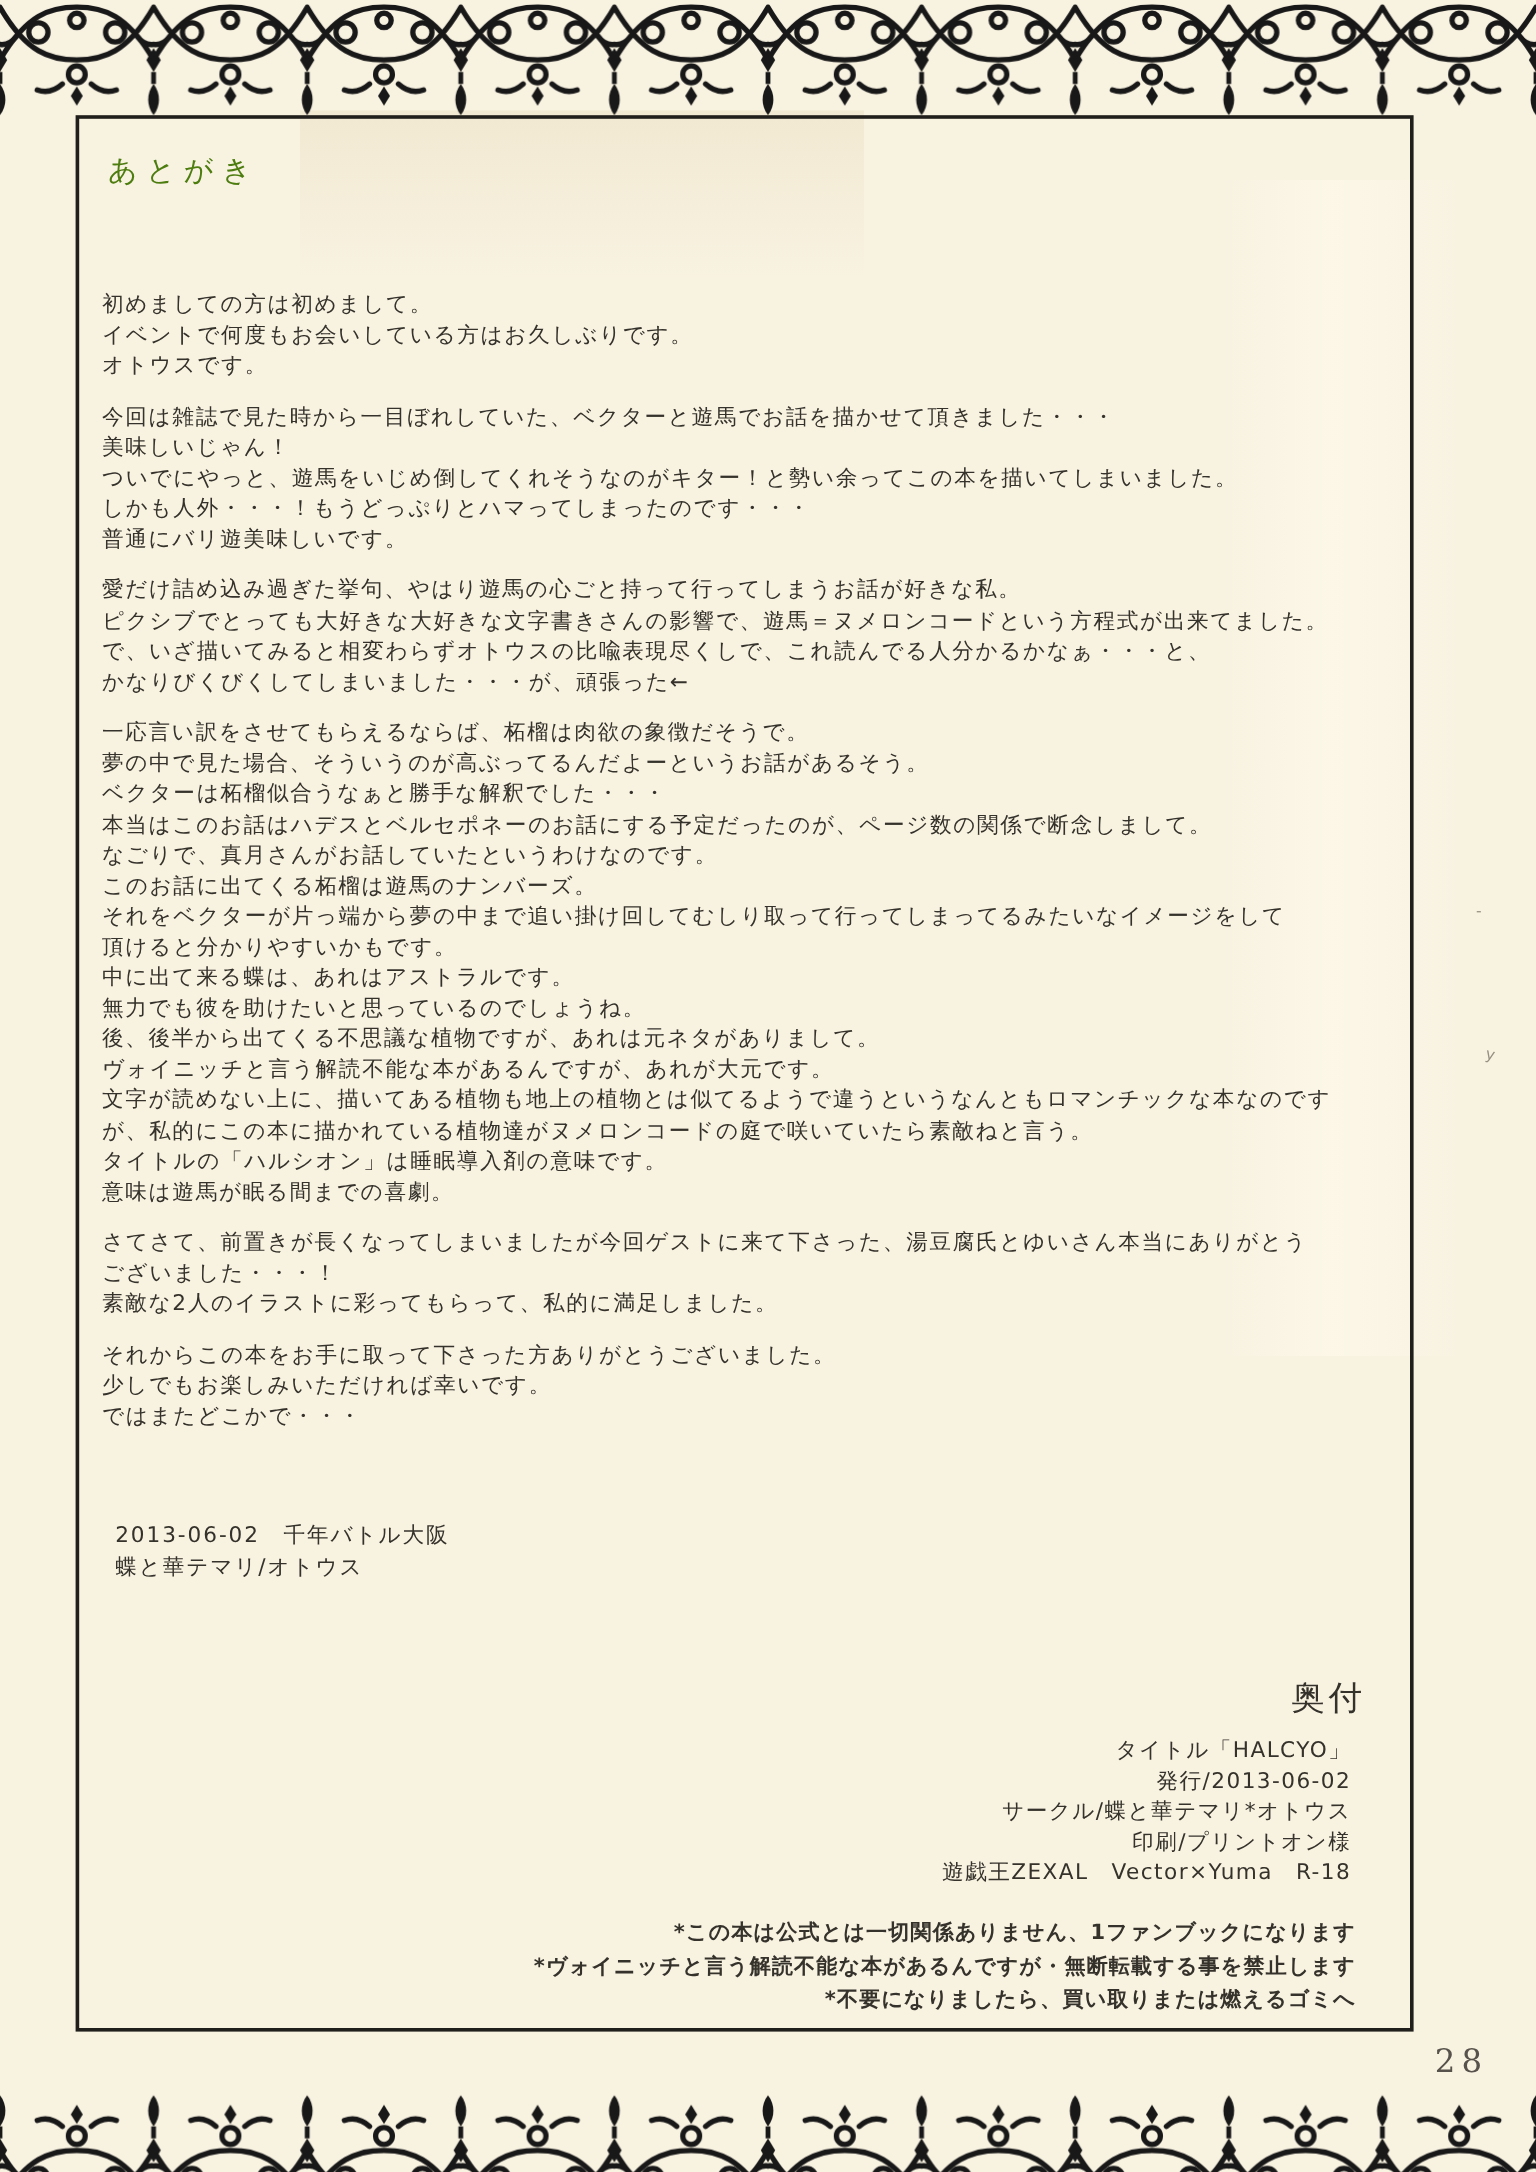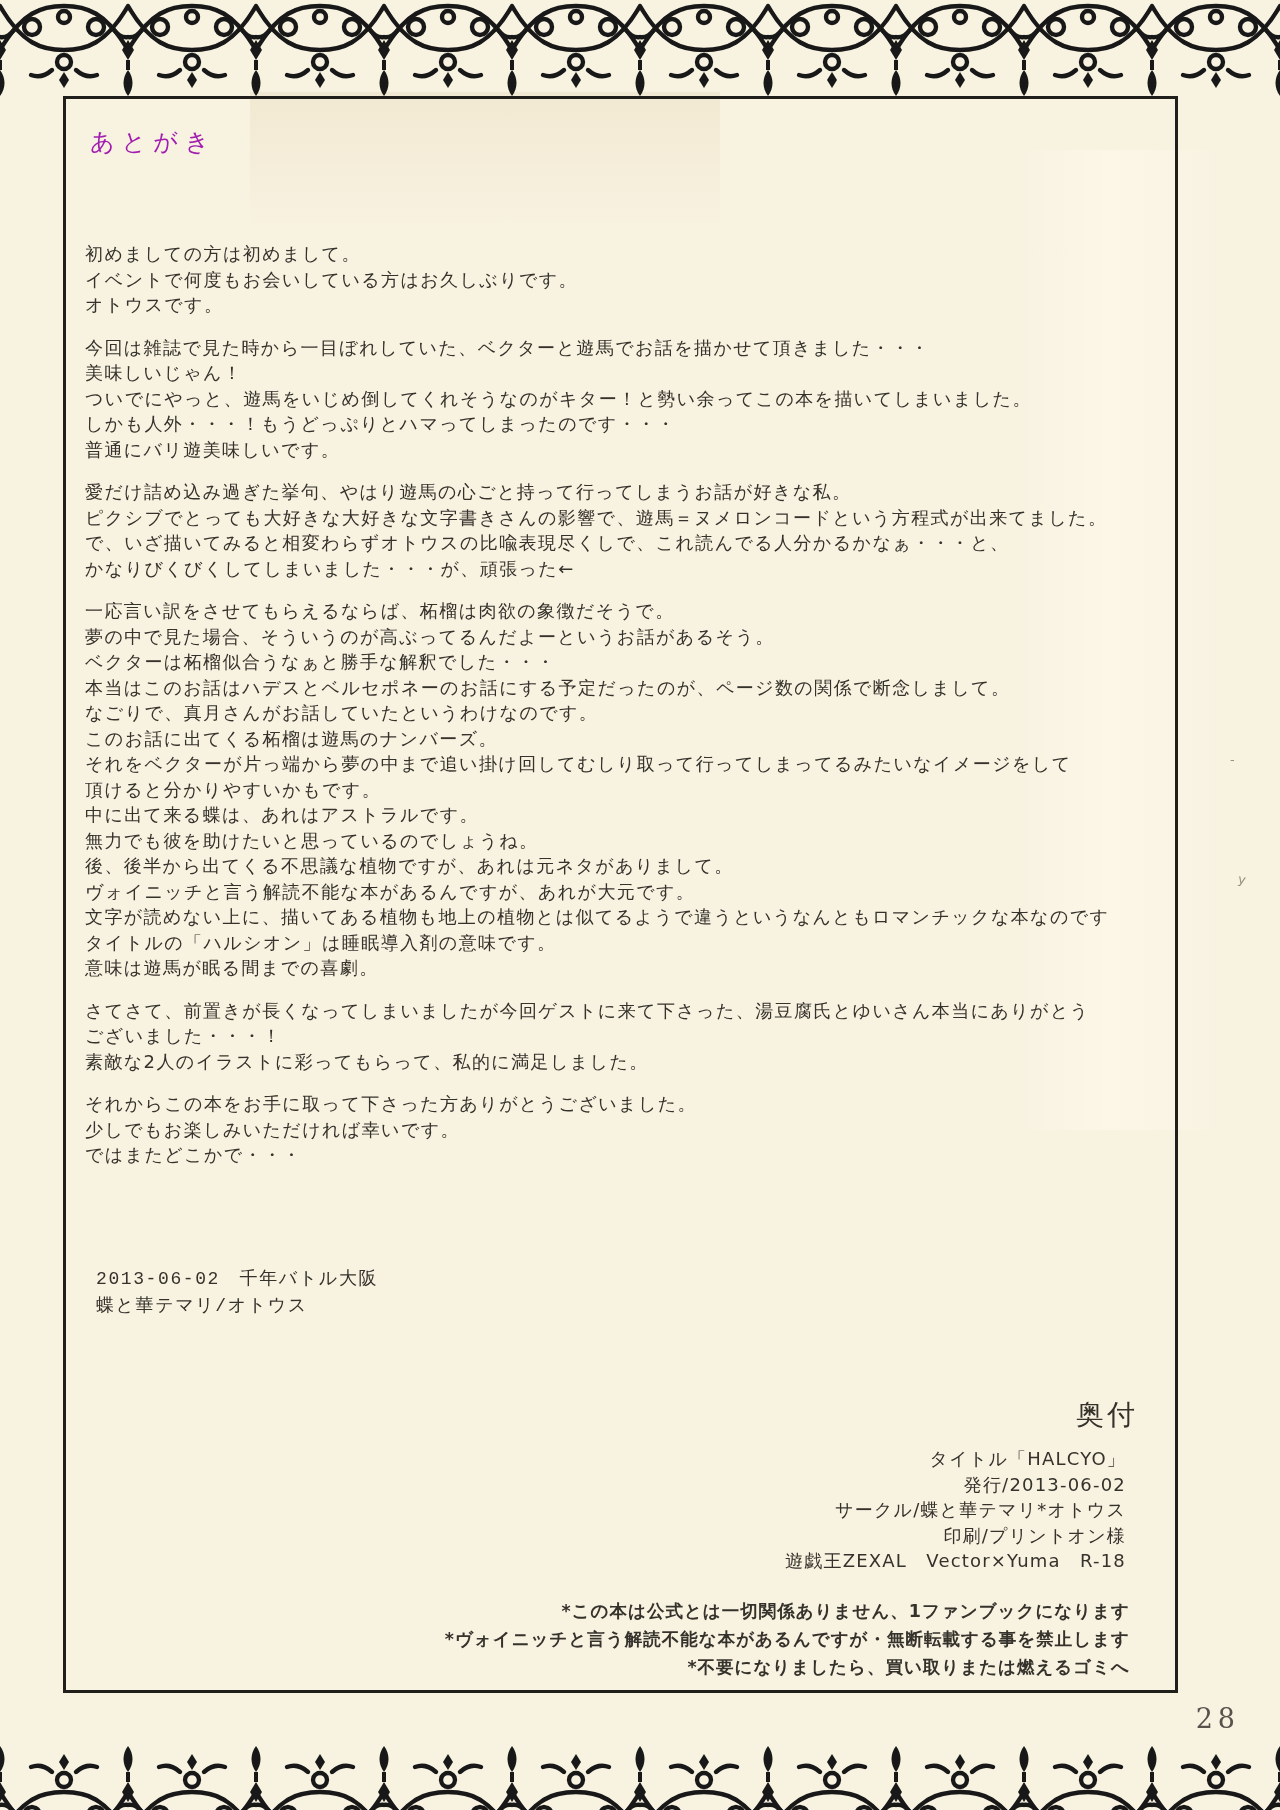--- a/index.html
+++ b/index.html
@@ -29,34 +29,34 @@
 
   .frame {
     position:absolute; left:63px; top:96px;
     width:1109px; height:1591px;
     border:3px solid #211f1b;
     background:transparent;
   }
 
   .afterword-title {
     position:absolute; left:90px; top:126px;
-    font-size:24px; letter-spacing:7px; color:#a21caf;
+    font-size:24px; letter-spacing:7px; color:#4d7c0f;
   }
   .afterword-body {
     position:absolute; left:85px; top:241px; width:1088px;
     white-space:nowrap;
   }
   .afterword-body .line { height:25.5px; line-height:25.5px; font-size:18px; letter-spacing:1.4px; }
   .afterword-body .line.blank { height:17px; }
 
   .signature-block {
     position:absolute; left:96px; top:1266px;
     font-size:18px; letter-spacing:1.6px;
   }
-  .signature-block .line { height:27px; line-height:27px;font-family:Liberation Mono, monospace; }
+  .signature-block .line { height:27px; line-height:27px; }
 
   .okuzuke-label {
     position:absolute; right:142px; top:1396px;
     font-size:28px; letter-spacing:3px;
   }
   .colophon-block {
     position:absolute; right:154px; top:1446px;
     text-align:right; font-size:18px; letter-spacing:1.2px;
   }
   .colophon-block .line { height:25.5px; line-height:25.5px; }
@@ -187,20 +187,21 @@
       <div class="line">本当はこのお話はハデスとベルセポネーのお話にする予定だったのが、ページ数の関係で断念しまして。</div>
       <div class="line">なごりで、真月さんがお話していたというわけなのです。</div>
       <div class="line">このお話に出てくる柘榴は遊馬のナンバーズ。</div>
       <div class="line">それをベクターが片っ端から夢の中まで追い掛け回してむしり取って行ってしまってるみたいなイメージをして</div>
       <div class="line">頂けると分かりやすいかもです。</div>
       <div class="line">中に出て来る蝶は、あれはアストラルです。</div>
       <div class="line">無力でも彼を助けたいと思っているのでしょうね。</div>
       <div class="line">後、後半から出てくる不思議な植物ですが、あれは元ネタがありまして。</div>
       <div class="line">ヴォイニッチと言う解読不能な本があるんですが、あれが大元です。</div>
       <div class="line">文字が読めない上に、描いてある植物も地上の植物とは似てるようで違うというなんともロマンチックな本なのです</div>
+      <div class="line">が、私的にこの本に描かれている植物達がヌメロンコードの庭で咲いていたら素敵ねと言う。</div>
       <div class="line">タイトルの「ハルシオン」は睡眠導入剤の意味です。</div>
       <div class="line">意味は遊馬が眠る間までの喜劇。</div>
       <div class="line blank">&nbsp;</div>
       <div class="line">さてさて、前置きが長くなってしまいましたが今回ゲストに来て下さった、湯豆腐氏とゆいさん本当にありがとう</div>
       <div class="line">ございました・・・！</div>
       <div class="line">素敵な2人のイラストに彩ってもらって、私的に満足しました。</div>
       <div class="line blank">&nbsp;</div>
       <div class="line">それからこの本をお手に取って下さった方ありがとうございました。</div>
       <div class="line">少しでもお楽しみいただければ幸いです。</div>
       <div class="line">ではまたどこかで・・・</div>

